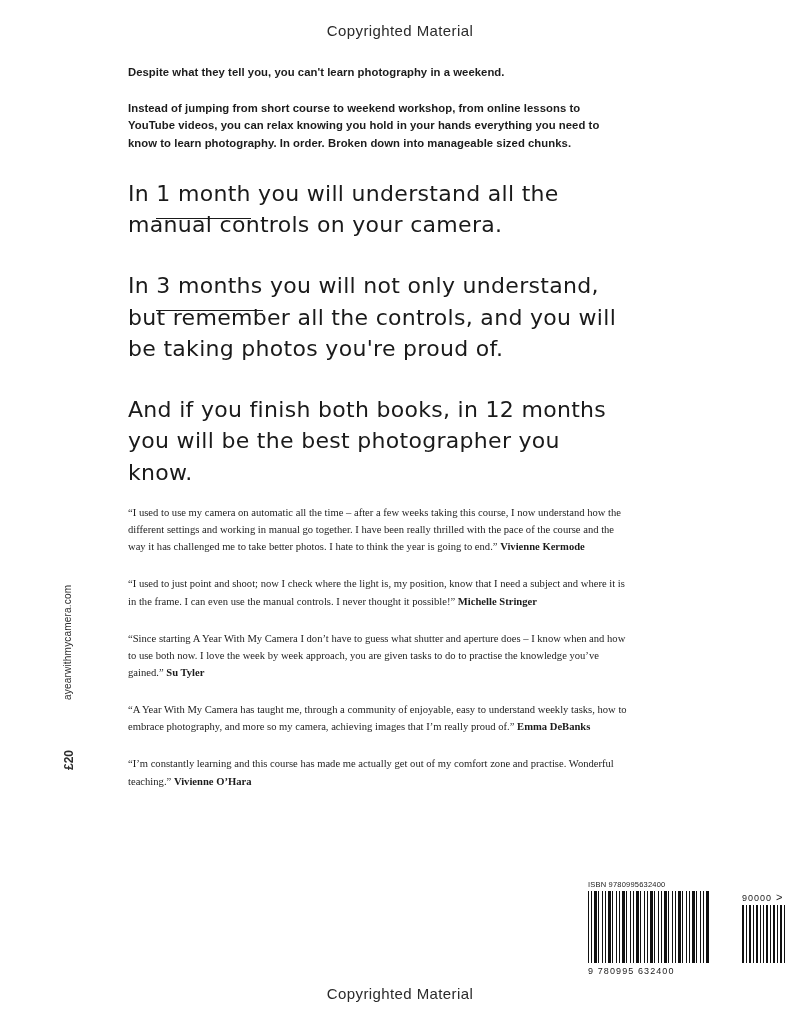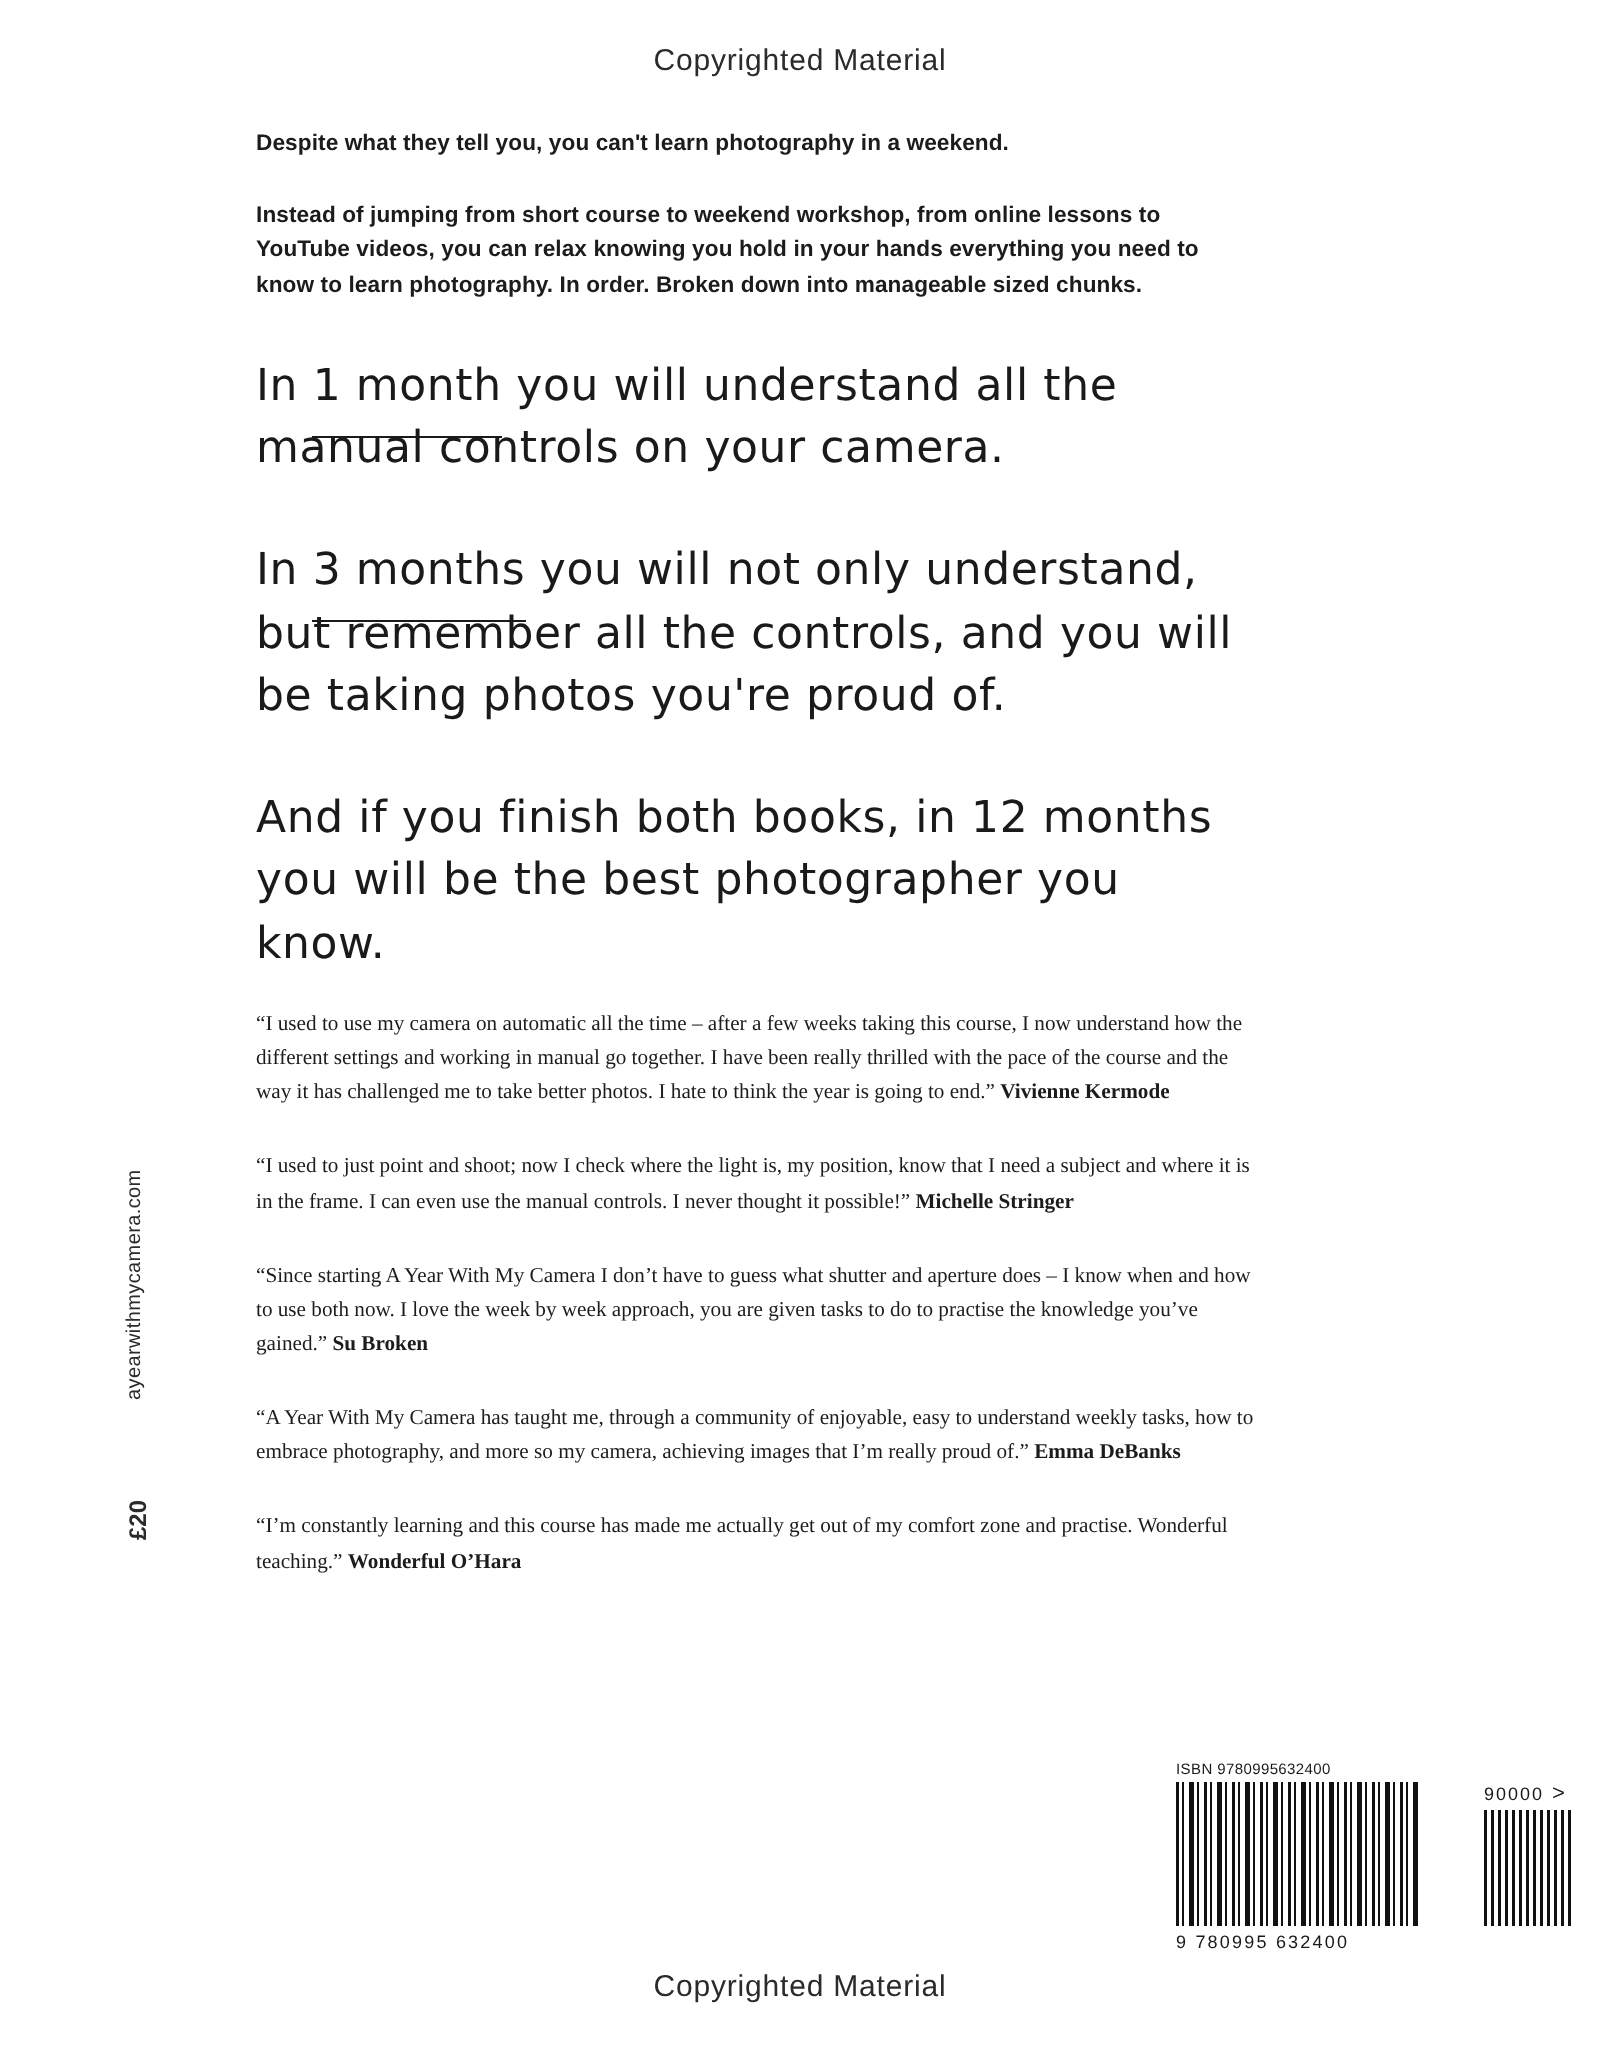--- a/index.html
+++ b/index.html
@@ -205,29 +205,29 @@
       <p class="quote">
         <span>“I used to use my camera on automatic all the time – after a few weeks taking this course, I now understand how the different settings and working in manual go together. I have been really thrilled with the pace of the course and the way it has challenged me to take better photos. I hate to think the year is going to end.”</span>
         <span class="attrib">Vivienne Kermode</span>
       </p>
       <p class="quote">
         <span>“I used to just point and shoot; now I check where the light is, my position, know that I need a subject and where it is in the frame. I can even use the manual controls. I never thought it possible!”</span>
         <span class="attrib">Michelle Stringer</span>
       </p>
       <p class="quote">
         <span>“Since starting A Year With My Camera I don’t have to guess what shutter and aperture does – I know when and how to use both now. I love the week by week approach, you are given tasks to do to practise the knowledge you’ve gained.”</span>
-        <span class="attrib">Su Broken</span>
+        <span class="attrib">Su Tyler</span>
       </p>
       <p class="quote">
         <span>“A Year With My Camera has taught me, through a community of enjoyable, easy to understand weekly tasks, how to embrace photography, and more so my camera, achieving images that I’m really proud of.”</span>
         <span class="attrib">Emma DeBanks</span>
       </p>
       <p class="quote">
         <span>“I’m constantly learning and this course has made me actually get out of my comfort zone and practise. Wonderful teaching.”</span>
-        <span class="attrib">Wonderful O’Hara</span>
+        <span class="attrib">Vivienne O’Hara</span>
       </p>
     </div>
 
   </div>
 
   <div class="barcode-area">
     <div class="isbn-line">ISBN 9780995632400</div>
     <div class="barcode-row">
       <div>
         <div class="bars"></div>

